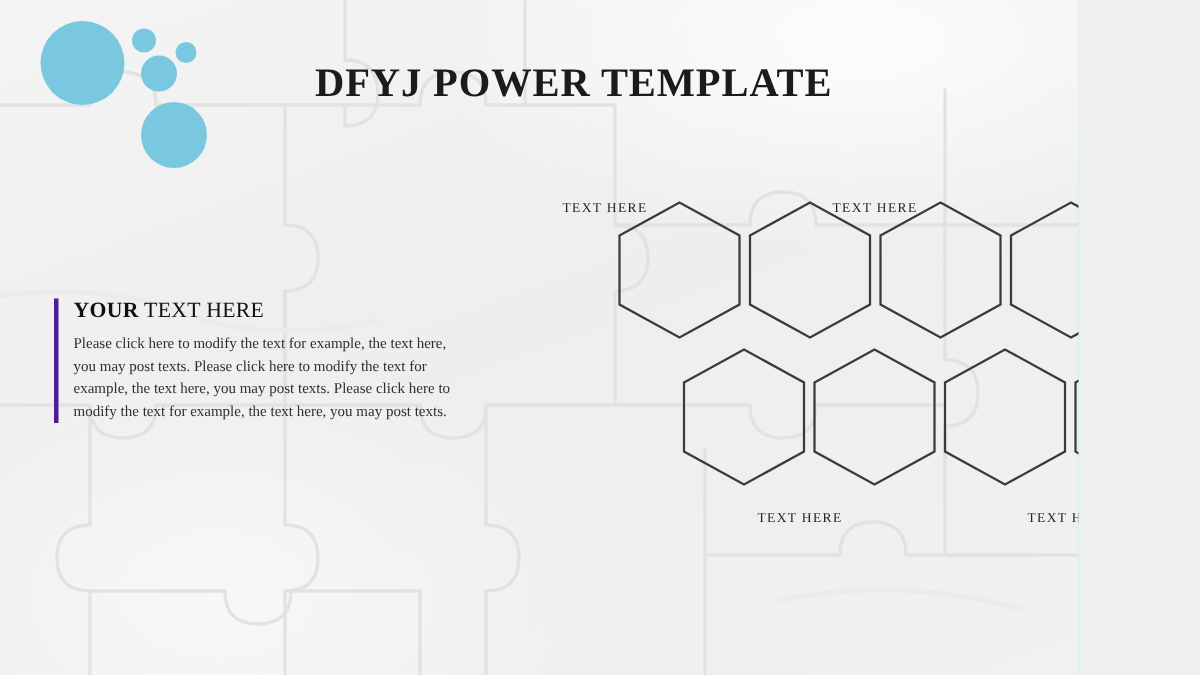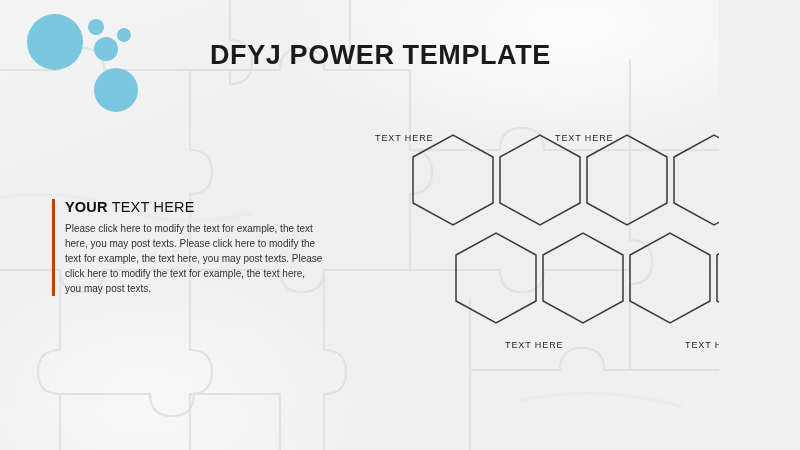--- a/index.html
+++ b/index.html
@@ -13,20 +13,21 @@
     font-family: "Liberation Sans", sans-serif;
     background: #f0f0f0;
   }
 
   #slide {
     position: relative;
     width: 719px;
     height: 450px;
     background: #86efac;
     overflow: hidden;
+    font-family: Liberation Serif, serif;
   }
 
   
   #bg-watermark {
     position: absolute;
     left: 0; top: 0;
     width: 800px; height: 450px;
     pointer-events: none;
   }
   #bg-sheen {
@@ -56,26 +57,26 @@
     font-size: 27px;
     font-weight: bold;
     letter-spacing: 0.6px;
     color: #1b1b1b;
     white-space: nowrap;
   }
 
   
   #text-block {
     position: absolute;
-    left: 52px;
+    left: 36px;
     top: 199px;
     width: 268px;
     z-index: 5;
     padding-left: 10px;
-    border-left: 3px solid #c2410c;
+    border-left: 3px solid #4c1d95;
     box-sizing: border-box;
   }
   #text-heading {
     font-size: 14.5px;
     color: #111111;
     margin: 0 0 6px 0;
     letter-spacing: 0.2px;
     white-space: nowrap;
   }
   #text-heading .hl { font-weight: bold; }

